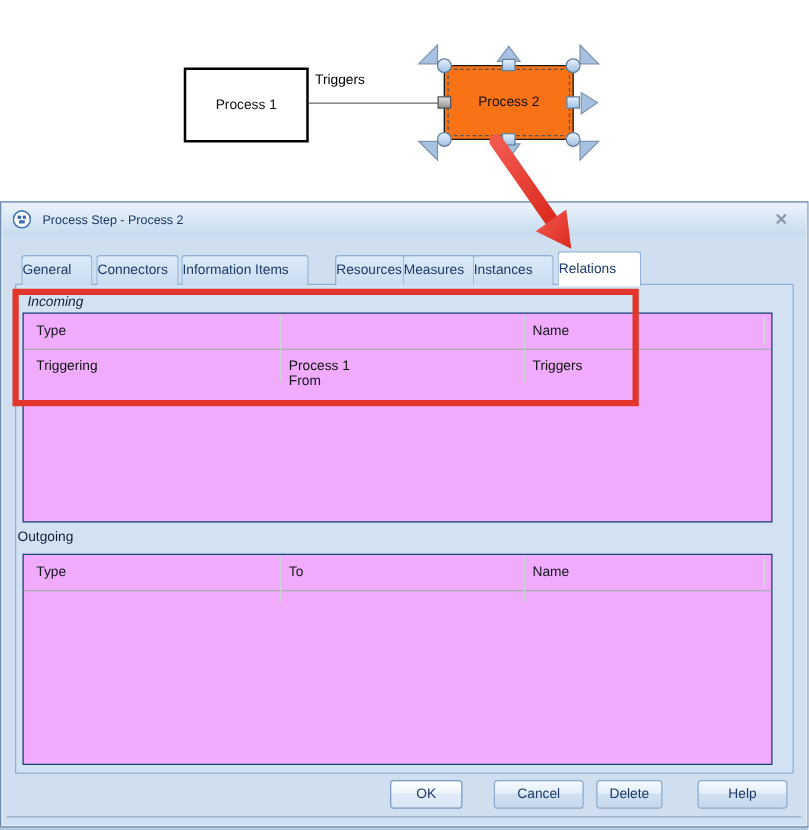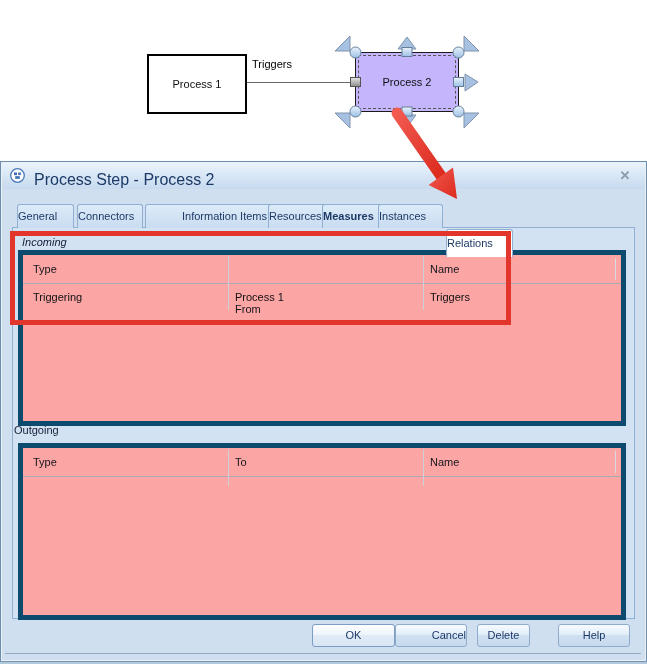--- a/index.html
+++ b/index.html
@@ -8,64 +8,64 @@
     font-family:"Liberation Sans",sans-serif;font-size:11px;color:#101010;
     background:#fff;
   }
   .abs{position:absolute;}
 
   
   #p1-box{left:147px;top:54px;width:96px;height:56px;border:2px solid #000;background:#fff;
     display:flex;align-items:center;justify-content:center;}
   #connector-line{left:247px;top:82px;width:108px;height:1px;background:#6a6a6a;}
   #connector-label{left:252px;top:58px;color:#000;}
-  #p2-box{left:355px;top:52px;width:102px;height:58px;border:1px solid #1a1a1a;background:#c4b5fd;
+  #p2-box{left:355px;top:52px;width:102px;height:58px;border:1px solid #1a1a1a;background:#f97316;
     display:flex;align-items:center;justify-content:center;}
   #p2-dashed{position:absolute;inset:2px;border:1px dashed #555;pointer-events:none;}
   #handles-svg{left:0;top:0;z-index:5;pointer-events:none;}
 
   
   #dialog{left:0;top:161px;width:645px;height:499px;background:#cfdff0;
     border:1px solid #6e8cab;box-shadow:inset 0 0 0 1px rgba(255,255,255,.55);}
   #bottom-strip{left:0;top:661px;width:647px;height:3px;background:#b2c8dc;border-top:1px solid #7795b2;}
   #titlebar{left:2px;top:163px;width:643px;height:26px;
     background:linear-gradient(#eaf3fc, #d6e5f4 55%, #c7daee);}
   #app-icon{left:10px;top:168px;width:15px;height:15px;}
-  #title-text{left:34px;top:171px;font-size:16px;color:#1c3a68;}
+  #title-text{left:34px;top:171px;font-size:10px;color:#1c3a68;}
   #close-btn{left:616px;top:168px;width:18px;height:16px;text-align:center;
     color:#8c99ad;font-size:13px;font-weight:bold;line-height:16px;cursor:pointer;}
 
   .tab{position:absolute;height:23px;line-height:23px;text-align:left;color:#1d3a67;
     background:linear-gradient(#dcebf8,#c9dcf0);border:1px solid #8fb0d4;border-bottom:none;
     border-radius:3px 3px 0 0;z-index:1;cursor:pointer;}
-  .tab.active{height:27px;line-height:27px;background:#fff;z-index:3;margin-top:28px;}
+  .tab.active{height:27px;line-height:27px;background:#fff;z-index:3;}
 
   #tab-panel{left:12px;top:227px;width:621px;height:390px;border:1px solid #8fb0d4;
     background:#d3e2f2;z-index:0;}
 
   .group-label{color:#141d38;}
-  .rel-table{background:#fca5a5;border:5px solid #0c4a6e;}
+  .rel-table{background:#f0abfc;border:1px solid #0c4a6e;}
   .cell{position:absolute;white-space:nowrap;}
   .hdr{color:#14161c;}
   .hline{position:absolute;height:1px;background:#a6acb4;}
   .vline{position:absolute;width:1px;background:#ccd1d6;}
   .scrollhint{position:absolute;width:1px;background:#d9dcdf;}
 
   
   #red-rect{left:10px;top:231px;width:491px;height:84px;border:5px solid #e2352b;z-index:50;pointer-events:none;}
   #arrow-svg{left:0;top:0;z-index:60;pointer-events:none;}
 
   
   .btn{position:absolute;top:624px;height:23px;border:1px solid #8eabcc;border-radius:3px;
     background:linear-gradient(#f6fafe,#e3eefa 45%,#cfe0f1 50%,#c7d9ed);
     color:#1d3a67;font-size:11px;text-align:center;line-height:21px;cursor:pointer;
     font-family:"Liberation Sans",sans-serif;padding:0;}
-  #btn-ok{left:312px;width:83px;border-color:#7b9cc4;
+  #btn-ok{left:312px;width:58px;border-color:#7b9cc4;
     background:linear-gradient(#fdfeff,#eef5fc 45%,#e0ebf7 50%,#d8e6f4);}
-  #btn-cancel{left:395px;width:72px;text-align:right;}
+  #btn-cancel{left:395px;width:72px;}
   #btn-delete{left:477px;width:53px;}
   #btn-help{left:558px;width:72px;}
   #dlg-bottom-line{left:5px;top:653px;width:636px;height:1px;background:#93abc5;}
 </style>
 </head>
 <body>
 
 <div id="screen">
 
   <div class="abs" id="p1-box">
@@ -127,23 +127,23 @@
     <circle cx="7.5" cy="7.5" r="6.8" fill="#fff" stroke="#4a7ab8" stroke-width="1.3"></circle>
     <rect x="4" y="4.5" width="3" height="2.6" fill="#3c6cb4"></rect>
     <rect x="8.2" y="4.5" width="2.6" height="2.6" fill="#3c6cb4"></rect>
     <rect x="5.2" y="8.2" width="4.6" height="2.6" fill="#3c6cb4"></rect>
   </svg>
   <div class="abs" id="title-text">Process Step - Process 2</div>
   <div class="abs" id="close-btn">✕</div>
 
   <div class="tab" style="left:17px;top:204px;width:55px;">General</div>
   <div class="tab" style="left:77px;top:204px;width:64px;">Connectors</div>
-  <div class="tab" style="left:145px;top:204px;width:100px;padding-left:36px;">Information Items</div>
+  <div class="tab" style="left:145px;top:204px;width:100px;">Information Items</div>
   <div class="tab" style="left:268px;top:204px;width:61px;">Resources</div>
-  <div class="tab" style="left:322px;top:204px;width:58px;font-weight:bold;">Measures</div>
+  <div class="tab" style="left:322px;top:204px;width:58px;">Measures</div>
   <div class="tab" style="left:378px;top:204px;width:63px;">Instances</div>
   <div class="tab active" style="left:446px;top:201px;width:65px;">Relations</div>
 
   <div class="abs" id="tab-panel"></div>
 
   <div class="abs group-label" style="left:22px;top:236px;font-style:italic;">Incoming</div>
   <div class="abs rel-table" style="left:18px;top:250px;width:598px;height:166px;">
     <span class="cell hdr" style="left:10px;top:8px;">Type</span>
     <span class="cell hdr" style="left:212px;top:8px;margin-top:40px;">From</span>
     <span class="cell hdr" style="left:407px;top:8px;">Name</span>

